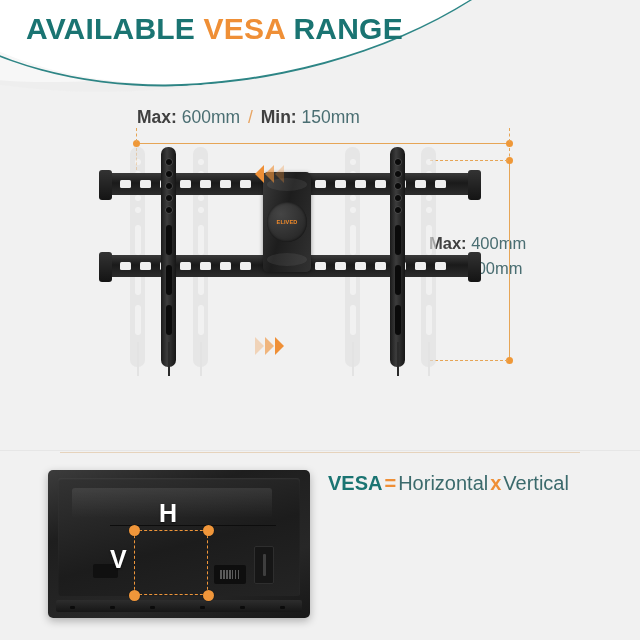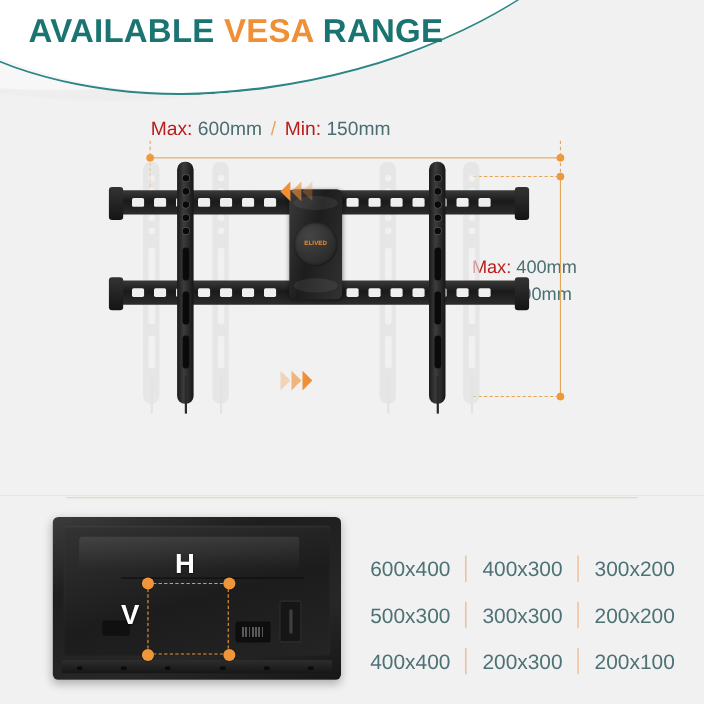--- a/index.html
+++ b/index.html
@@ -60,21 +60,21 @@
     font-size:15.5px; font-weight:bold; letter-spacing:.3px;
     white-space:nowrap;
     text-shadow:0 1px 0 #fff, 0 -1px 0 #fff, 1px 0 0 #fff, -1px 0 0 #fff;
   }
 
   
   .dim-top {
     position:absolute; left:137px; top:107px;
     font-size:17.5px; white-space:nowrap;
   }
-  .lbl-b { font-weight:normal; color:#b91c1c; }
+  .lbl-b { font-weight:bold; color:#404040; }
   .lbl-n { color:#4a6e72; }
   .slash { color:#e8a563; font-weight:normal; padding:0 3px; }
 
   .dim-right {
     position:absolute; left:429px; top:231px;
     font-size:16.5px; line-height:25px; white-space:nowrap;
   }
 
   
   .g-hline {
@@ -492,26 +492,18 @@
     <div class="vesa-sq"></div>
     <div class="vesa-dot" style="left:81px; top:55px;"></div>
     <div class="vesa-dot" style="left:155px; top:55px;"></div>
     <div class="vesa-dot" style="left:81px; top:120px;"></div>
     <div class="vesa-dot" style="left:155px; top:120px;"></div>
 
     <div class="tv-H">H</div>
     <div class="tv-V">V</div>
   </div>
 
-
-  <div class="vtable">
-    <div class="vcell">600x400</div>
-    <div class="vcell sep">400x300</div>
-    <div class="vcell sep">300x200</div>
-    <div class="vcell">500x300</div>
-    <div class="vcell sep">300x300</div>
-    <div class="vcell sep">200x200</div>
-    <div class="vcell">400x400</div>
-    <div class="vcell sep">200x300</div>
-    <div class="vcell sep">200x100</div>
+  <div class="legend">
+    <span class="vesa">VESA</span><span class="eq">=</span><span class="word">Horizontal</span><span class="x">x</span><span class="word">Vertical</span>
   </div>
 
+
 </div>
 
 </body></html>

